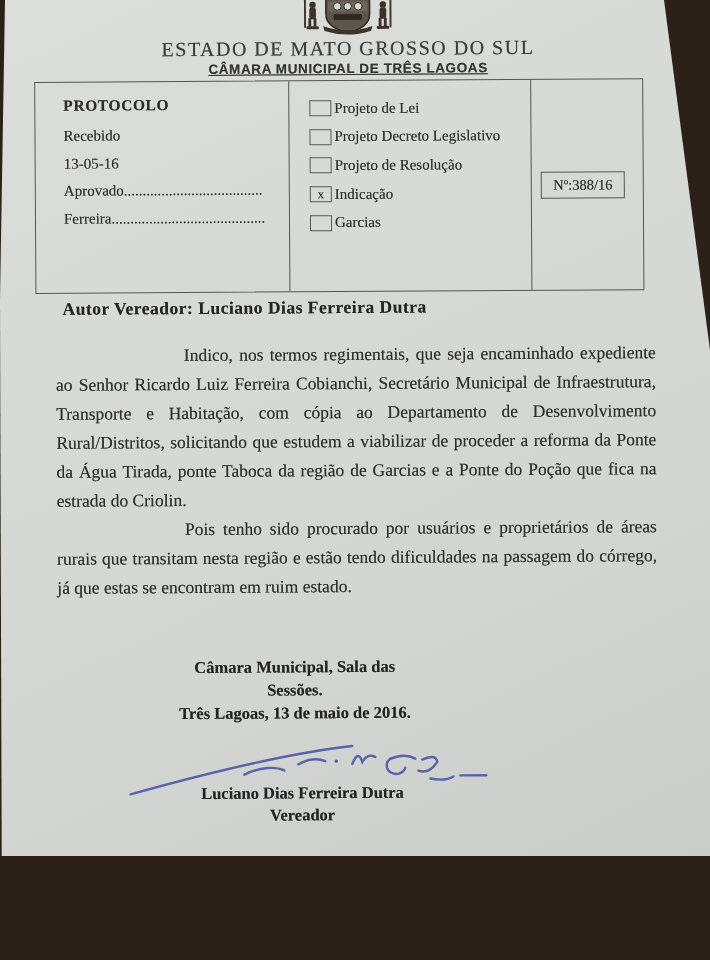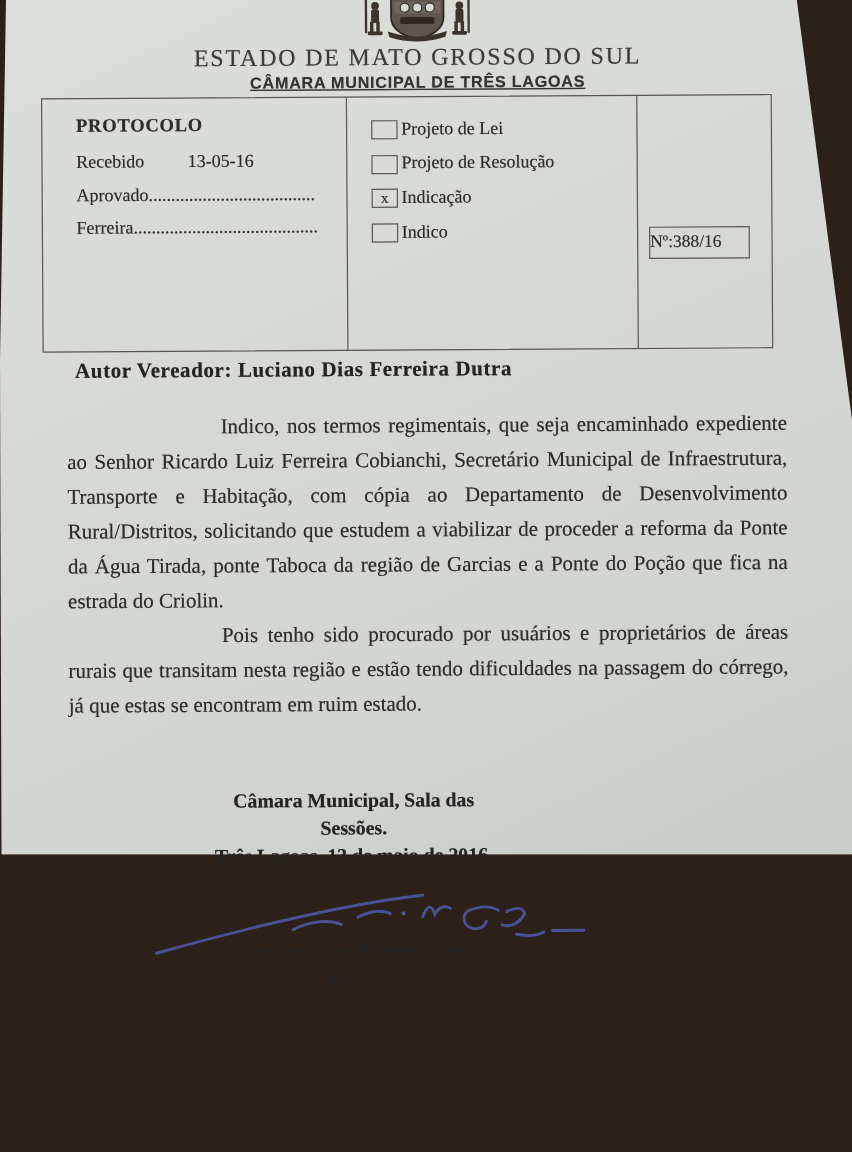--- a/index.html
+++ b/index.html
@@ -2,21 +2,21 @@
 <html><head>
 <meta charset="utf-8">
 <style>
   html,body{margin:0;padding:0;}
   body{
     width:710px;height:960px;overflow:hidden;position:relative;
     background:#2b2119;
     font-family:"Liberation Serif","DejaVu Serif",serif;
   }
   .paper{
-    position:absolute;left:0;top:0;width:710px;height:712px;
+    position:absolute;left:0;top:0;width:710px;height:856px;
     background:linear-gradient(155deg,#dcded9 0%,#d7d9d5 38%,#d2d5d2 70%,#c9cdca 100%);
     clip-path:polygon(5px 0,664px 0,710px 350px,710px 951px,2px 951px,0 300px);
   }
   .tilt{position:absolute;left:0;top:0;width:710px;height:960px;transform:rotate(-0.35deg);transform-origin:50% 40%;}
   .ink{color:#2e2d2c;text-shadow:0 0 .6px rgba(46,45,44,.55);}
 
   
   .hdr{position:absolute;left:0;top:0;width:700px;text-align:center;}
   .crest{display:block;margin:0 auto;margin-top:-2px;}
   .hdr-state{font-size:20px;letter-spacing:1.5px;color:#3d3c3a;margin-top:1px;text-shadow:0 0 .7px rgba(50,50,50,.5);}
@@ -24,28 +24,28 @@
     letter-spacing:.6px;color:#35342f;text-decoration:underline;margin-top:1px;text-shadow:0 0 .6px rgba(50,50,50,.5);}
 
   
   .ptable{position:absolute;left:36px;top:80px;width:607px;height:210px;border:1.5px solid #575550;display:flex;}
   .col{height:100%;box-sizing:border-box;}
   .col-protocol{width:254px;border-right:1.4px solid #575550;padding:14px 0 0 28px;}
   .col-types{width:242px;border-right:1.4px solid #575550;padding:13px 0 0 20px;}
   .col-num{width:111px;position:relative;}
   .p-title{font-weight:bold;font-size:15.5px;letter-spacing:.6px;margin-bottom:8px;}
   .p-row{font-size:15px;line-height:27.5px;white-space:nowrap;overflow:hidden;width:215px;}
-  .p-row.received{display:flex;}
+  .p-row.received{display:flex;flex-direction:column;}
   .p-received-label{width:93px;}
   .dt-row{display:flex;align-items:center;height:28.6px;}
   .cb{width:20px;height:14px;border:1.2px solid #5a5853;display:inline-flex;align-items:center;justify-content:center;
     font-size:12.5px;line-height:12px;color:#2e2d2c;flex:0 0 auto;}
   .dt-label{font-size:15px;margin-left:3px;}
   .num-box{position:absolute;left:9px;top:92px;width:82px;height:25px;border:1.4px solid #575550;
-    display:flex;align-items:center;gap:0;font-size:14.5px;margin-top:17px;}
+    display:flex;align-items:center;justify-content:center;gap:0;font-size:14.5px;}
 
   
   .author{position:absolute;left:63px;top:297px;font-weight:bold;font-size:17.5px;letter-spacing:.5px;color:#252423;}
   .bodytext{position:absolute;left:56px;top:340px;width:600px;font-size:17.5px;line-height:29px;text-align:justify;}
   .bodytext p{margin:0;text-indent:128px;}
 
   
   .closing{position:absolute;left:172px;top:655px;width:242px;text-align:center;font-weight:bold;
     font-size:16.5px;line-height:23px;color:#252423;}
 
@@ -105,33 +105,39 @@
         <div class="dt-row">
           <span class="cb">
               <span></span>
             </span>
           <span class="dt-label">Projeto de Lei</span>
         </div>
         <div class="dt-row">
           <span class="cb">
               <span></span>
             </span>
+          <span class="dt-label">Projeto Decreto Legislativo</span>
+        </div>
+        <div class="dt-row">
+          <span class="cb">
+              <span></span>
+            </span>
           <span class="dt-label">Projeto de Resolução</span>
         </div>
         <div class="dt-row">
           <span class="cb">
               <span>x</span>
             </span>
           <span class="dt-label">Indicação</span>
         </div>
         <div class="dt-row">
           <span class="cb">
               <span></span>
             </span>
-          <span class="dt-label">Indico</span>
+          <span class="dt-label">Garcias</span>
         </div>
       </div>
 
       <div class="col col-num">
         <div class="num-box">
           <span>Nº:</span>
           <span>388/16</span>
         </div>
       </div>
     </div>

